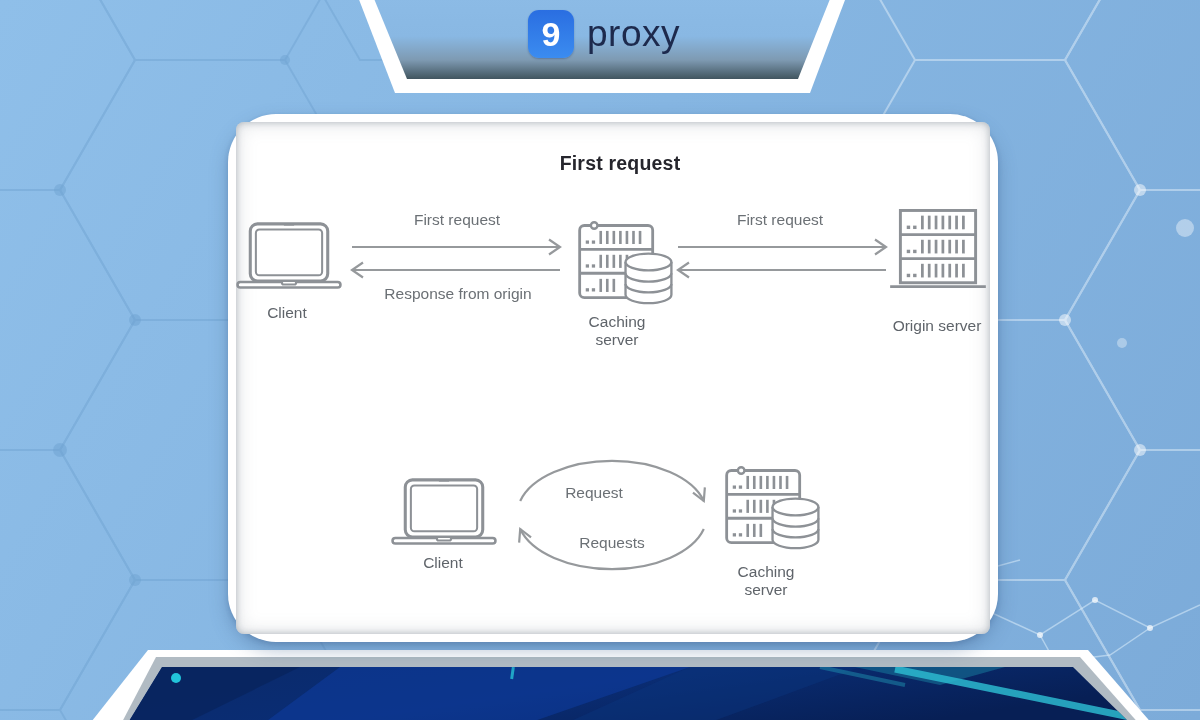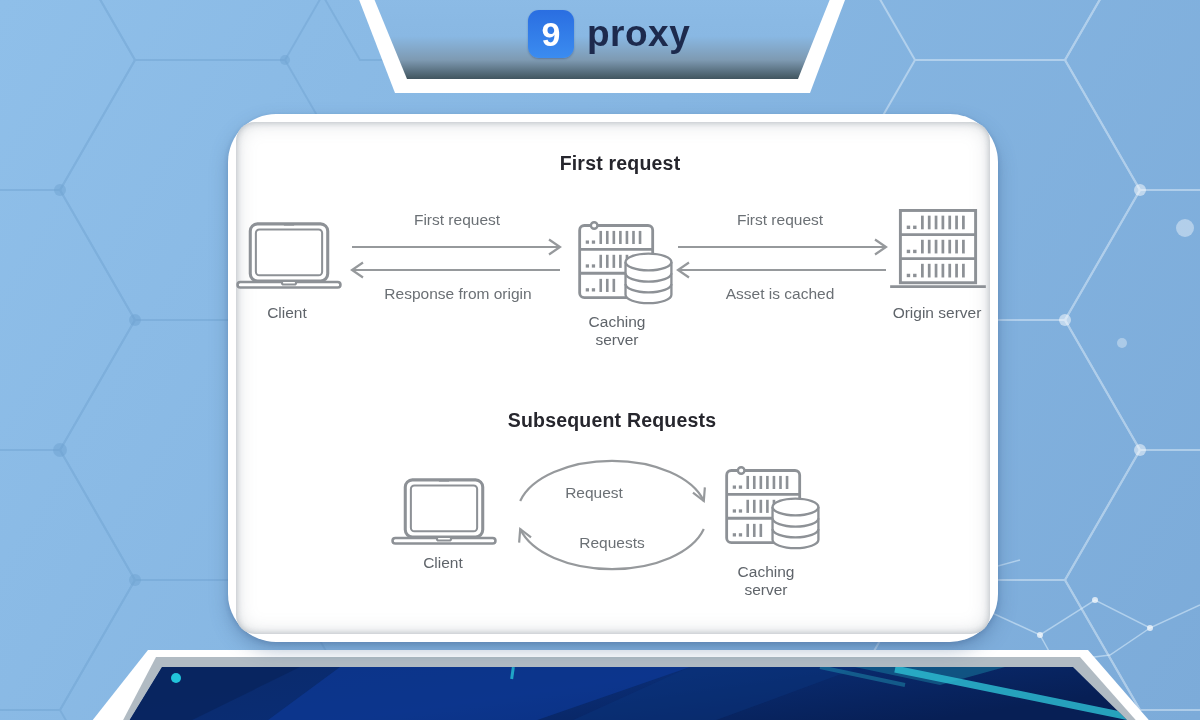--- a/index.html
+++ b/index.html
@@ -17,32 +17,32 @@
 
   
   .logo{left:528px;top:9px;height:50px;display:flex;align-items:center;gap:13px;}
   .logo-badge{
     width:46px;height:48px;border-radius:11px;
     background:linear-gradient(180deg,#2a6ee1,#3b8cf0);
     color:#ffffff;font-weight:800;font-size:34px;line-height:48px;text-align:center;
     box-shadow:0 1px 2px rgba(20,40,90,.3);
   }
   .logo-word{
-    font-size:37px;font-weight:700;color:#1d2a4d;letter-spacing:.5px;line-height:48px;
+    font-size:37px;font-weight:400;color:#1d2a4d;letter-spacing:.5px;line-height:48px;
   }
 
   
   .card{
     left:228px;top:114px;width:770px;height:528px;
     background:#ffffff;border-radius:48px;
     box-shadow:0 8px 18px rgba(60,95,140,.38), 0 2px 5px rgba(60,95,140,.28);
   }
   .card-inner{
     position:absolute;left:8px;top:8px;right:8px;bottom:8px;
-    background:#ffffff;border-radius:19px;
+    background:#ffffff;border-radius:8px;
     box-shadow:inset 0 0 7px rgba(125,136,148,.55), inset 0 0 20px rgba(125,136,148,.28);
   }
 
   .hd{position:absolute;text-align:center;font-weight:bold;color:#26262d;font-size:19.5px;letter-spacing:.2px;}
   .lbl{position:absolute;text-align:center;color:#5f646a;font-size:15.5px;line-height:18px;}
   .albl{position:absolute;text-align:center;color:#6b7075;font-size:15.5px;}
 </style>
 </head>
 <body>
 
@@ -272,28 +272,26 @@
         </svg>
       <div class="lbl" style="left:321px;top:191px;width:120px;">
         <div>Caching</div>
         <div>server</div>
       </div>
 
       <svg class="abs" width="216" height="48" style="left:440px;top:113px;">
           <use href="#sym-dbl-arrow"></use>
         </svg>
       <div class="albl" style="left:444px;top:89px;width:200px;">First request</div>
-      <div class="albl" style="left:444px;top:163px;width:200px;">Asset is cached</div>
 
       <svg class="abs" width="100" height="84" style="left:652px;top:87px;">
           <use href="#sym-origin"></use>
         </svg>
-      <div class="lbl" style="left:626px;top:182px;width:150px;text-align:center;">Origin server</div>
-
-      <div class="hd" style="left:226px;top:287px;width:300px;">Subsequent Requests</div>
+      <div class="lbl" style="left:626px;top:195px;width:150px;text-align:center;">Origin server</div>
+
 
       <svg class="abs" width="106" height="70" style="left:155px;top:356px;">
           <use href="#sym-laptop"></use>
         </svg>
       <div class="lbl" style="left:157px;top:432px;width:100px;">Client</div>
 
       <svg class="abs" width="230" height="140" style="left:261px;top:323px;" viewBox="0 0 230 140">
         <g stroke="#96999c" stroke-width="2.2" fill="none">
           <path d="M23.2 56 A95 54 0 0 1 206.8 56"></path>
           <g transform="translate(206.8,56) rotate(66)">

